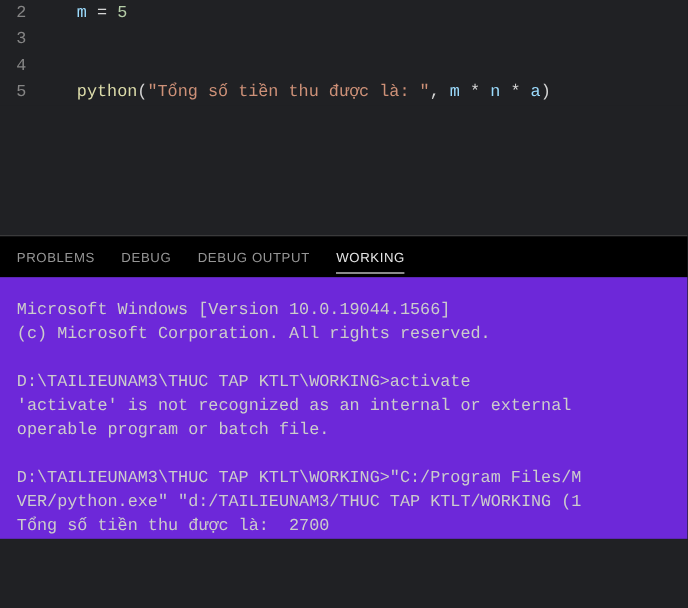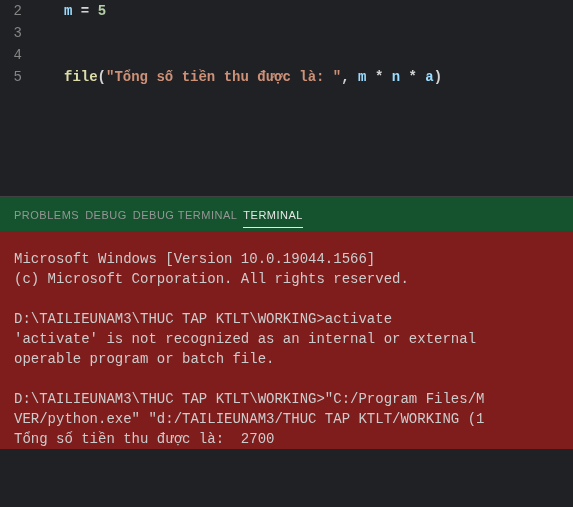--- a/index.html
+++ b/index.html
@@ -28,55 +28,54 @@
     .line-number {
       width: 40px;
       text-align: right;
       color: #858585;
       padding-right: 18px;
       user-select: none;
     }
     .code-content {
       white-space: pre;
       padding-left: 24px;
-      font-weight: bold;
     }
     .var { color: #9cdcfe; }
     .op { color: #d4d4d4; }
     .num { color: #b5cea8; }
     .func { color: #dcdcaa; }
     .paren { color: #d4d4d4; }
     .str { color: #ce9178; }
     .divider {
       height: 1px;
       background: #414141;
       margin-top: 108px;
     }
     .panel-tabs {
       display: flex;
       padding: 8px 14px 0 14px;
-      gap: 6px;
-      background: #14532d;
+      gap: 22px;
+      background: #000000;
       height: 34px;
       align-items: center;
     }
     .tab {
       font-family: -apple-system, 'Segoe UI', sans-serif;
       font-size: 11px;
       color: #969696;
       letter-spacing: 0.5px;
       cursor: pointer;
       padding-bottom: 6px;
     }
     .tab.active {
       color: #e7e7e7;
       border-bottom: 1px solid #e7e7e7;
     }
     .terminal {
-      background: #7f1d1d;
+      background: #6d28d9;
       padding: 18px 14px 0 14px;
       font-family: Consolas, 'Courier New', monospace;
       font-size: 14px;
       color: #cccccc;
       line-height: 20px;
       white-space: pre-wrap;
       word-break: break-all;
     }
     .terminal-line {
       min-height: 20px;
@@ -94,26 +93,26 @@
       <div class="code-content"><span class="var">m</span><span class="op"> = </span><span class="num">5</span></div>
     </div>
     <div class="code-line">
       <div class="line-number">3</div>
     </div>
     <div class="code-line">
       <div class="line-number">4</div>
     </div>
     <div class="code-line">
       <div class="line-number">5</div>
-      <div class="code-content"><span class="func">file</span><span class="paren">(</span><span class="str">"Tổng số tiền thu được là: "</span><span class="op">, </span><span class="var">m</span><span class="op"> * </span><span class="var">n</span><span class="op"> * </span><span class="var">a</span><span class="paren">)</span></div>
+      <div class="code-content"><span class="func">python</span><span class="paren">(</span><span class="str">"Tổng số tiền thu được là: "</span><span class="op">, </span><span class="var">m</span><span class="op"> * </span><span class="var">n</span><span class="op"> * </span><span class="var">a</span><span class="paren">)</span></div>
     </div>
   </div>
 
 <div class="divider"></div>
 
 <div class="panel-tabs">
   <div class="tab">PROBLEMS</div>
   <div class="tab">DEBUG</div>
-  <div class="tab">DEBUG TERMINAL</div>
-  <div class="tab active">TERMINAL</div>
+  <div class="tab">DEBUG OUTPUT</div>
+  <div class="tab active">WORKING</div>
 </div>
 
 <div class="terminal" id="terminal"><div class="terminal-line">Microsoft Windows [Version 10.0.19044.1566]</div><div class="terminal-line">(c) Microsoft Corporation. All rights reserved.</div><div class="blank-line"></div><div class="terminal-line">D:\TAILIEUNAM3\THUC TAP KTLT\WORKING&gt;activate</div><div class="terminal-line">'activate' is not recognized as an internal or external </div><div class="terminal-line">operable program or batch file.</div><div class="blank-line"></div><div class="terminal-line">D:\TAILIEUNAM3\THUC TAP KTLT\WORKING&gt;"C:/Program Files/M</div><div class="terminal-line">VER/python.exe" "d:/TAILIEUNAM3/THUC TAP KTLT/WORKING (1</div><div class="terminal-line">Tổng số tiền thu được là:  2700</div></div>
 
 </body></html>

